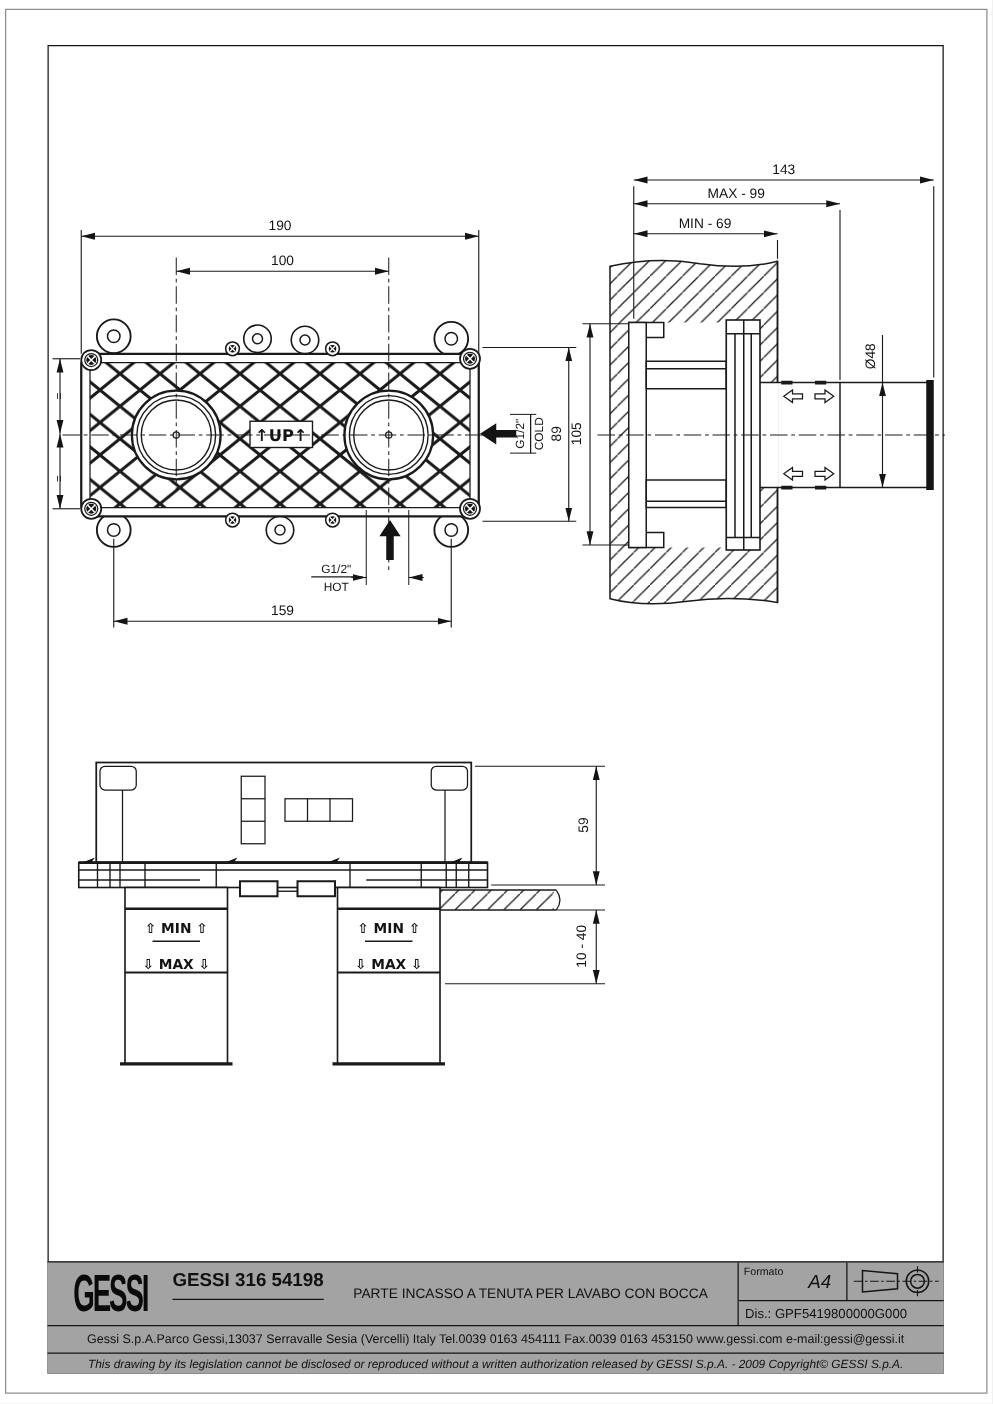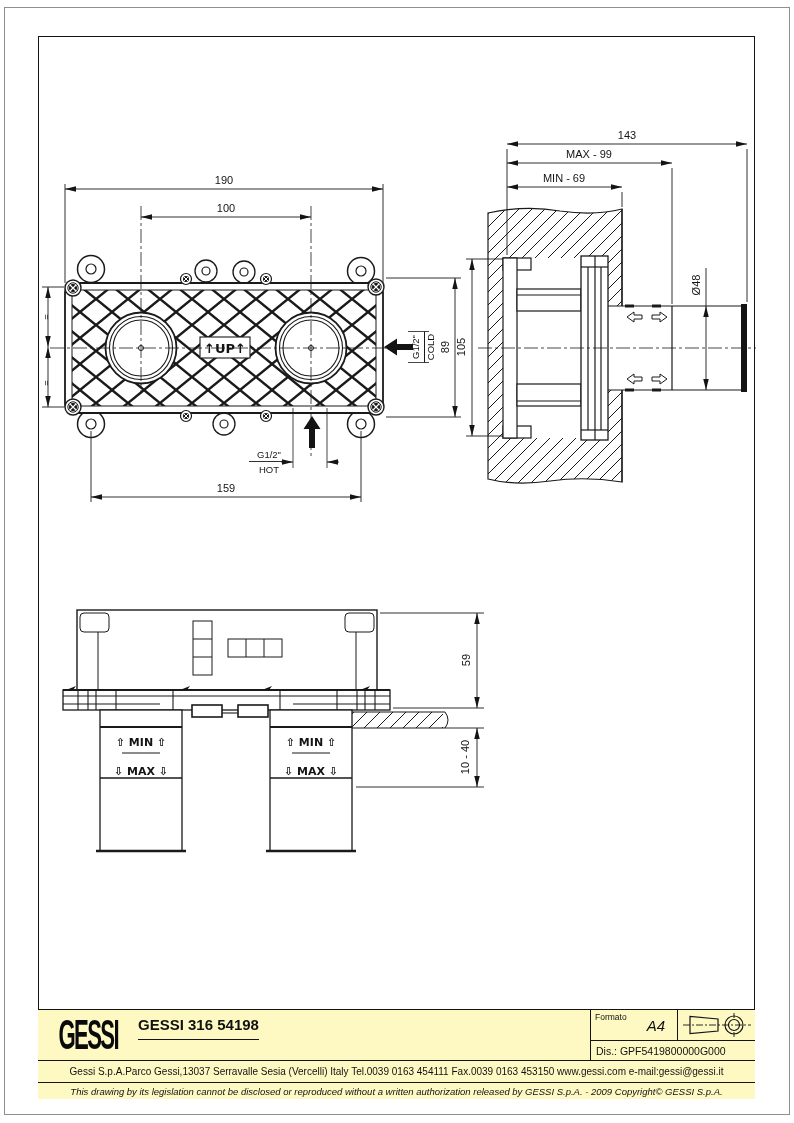--- a/index.html
+++ b/index.html
@@ -6,21 +6,21 @@
   .page{position:relative;width:794px;height:1123px;background:#fff;margin:0 auto;overflow:hidden;
         font-family:"Liberation Sans",sans-serif;color:#111;}
   .page-border{position:absolute;left:4px;top:7px;width:784px;height:1106px;border:1px solid #8f8f8f;}
   .frame{position:absolute;left:38px;top:36px;width:717px;height:1063px;border:1.6px solid #141414;box-sizing:border-box;}
   svg{position:absolute;left:0;top:0;}
   svg text{font-family:"Liberation Sans",sans-serif;fill:#141414;}
   .dim{font-size:11px;}
   .dimsm{font-size:9.5px;}
   .arrowfont{font-family:"DejaVu Sans",sans-serif;font-weight:bold;}
   
-  .tblock{position:absolute;left:0;right:0;bottom:0;border-top:1.6px solid #141414;background:#fef9c3;}
+  .tblock{position:absolute;left:0;right:0;bottom:0;border-top:1.6px solid #141414;background:#a3a3a3;}
   .tb-row1{display:flex;height:50px;}
   .logo-cell{width:100px;display:flex;align-items:center;justify-content:center;}
   .gessi-logo{font-weight:900;font-size:27px;letter-spacing:-2px;transform:scaleY(1.55) scaleX(0.82);
               font-family:"Liberation Sans",sans-serif;color:#0a0a0a;}
   .title-cell{flex:1;display:flex;}
   .title-top{height:29px;border-bottom:1.4px solid #141414;display:flex;align-items:center;justify-content:center;
              font-size:15px;font-weight:bold;}
   .title-bottom{flex:1;display:flex;align-items:center;justify-content:center;font-size:11px;}
   .formato-section{width:165px;border-left:1.5px solid #141414;display:flex;flex-direction:column;box-sizing:border-box;}
   .formato-top{height:30px;display:flex;border-bottom:1.5px solid #141414;}
@@ -360,20 +360,21 @@
   </svg>
 
   <div class="frame" style="border:none;">
     <div class="tblock">
       <div class="tb-row1">
         <div class="logo-cell">
           <span class="gessi-logo">GESSI</span>
         </div>
         <div class="title-cell">
           <div class="title-top">GESSI 316 54198</div>
+          <div class="title-bottom">PARTE INCASSO A TENUTA PER LAVABO CON BOCCA</div>
         </div>
         <div class="formato-section">
           <div class="formato-top">
             <div class="formato-cell">
               <span class="formato-label">Formato</span>
               <span class="formato-value">A4</span>
             </div>
             <div class="symbol-cell">
               <svg width="70" height="26" viewBox="0 0 70 26" style="position:static">
                 <g stroke="#141414" fill="none" stroke-width="1.2">

